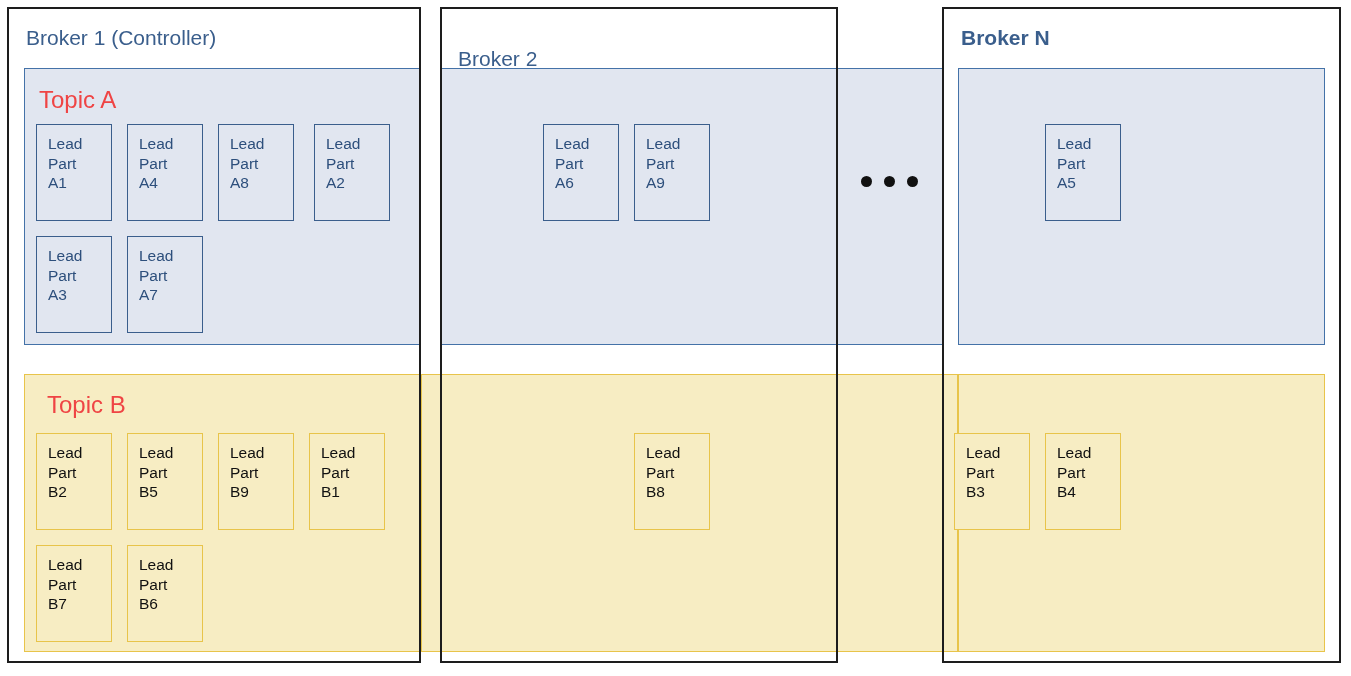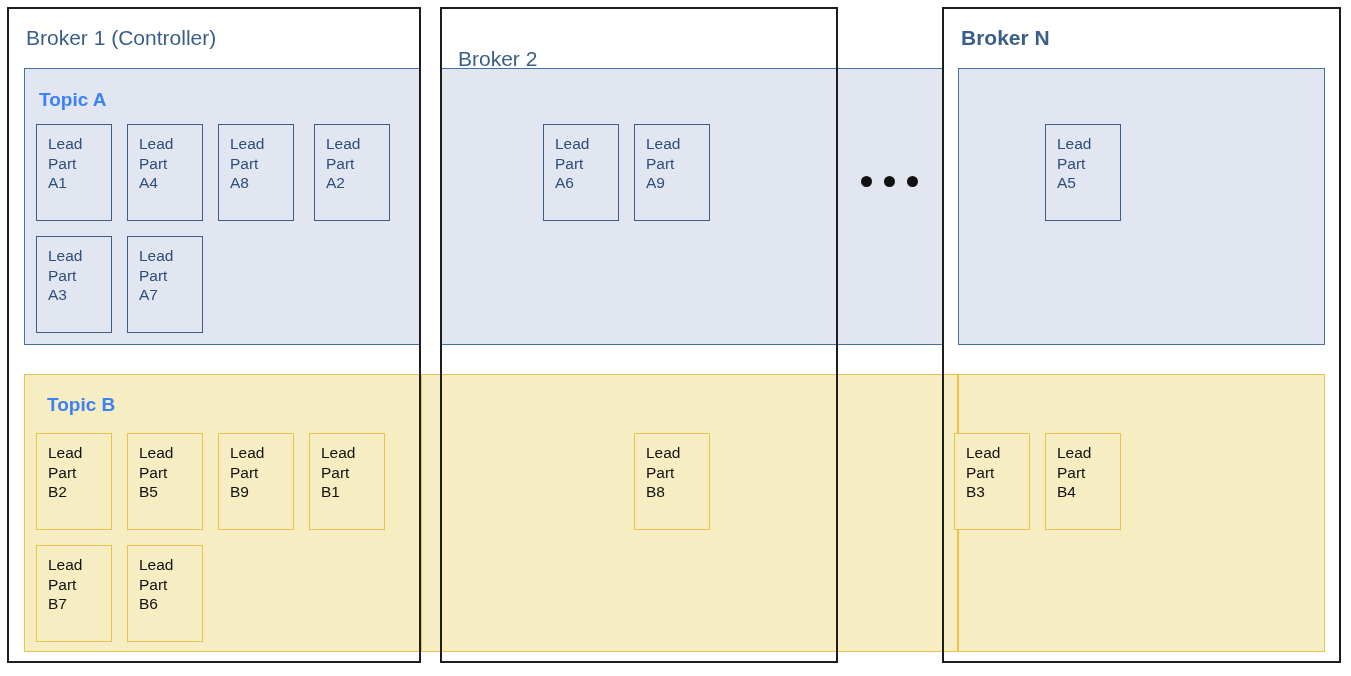--- a/index.html
+++ b/index.html
@@ -47,25 +47,24 @@
   .broker-title {
     position: absolute;
     color: #3a5e8c;
     font-size: 21px;
     line-height: 24px;
     white-space: nowrap;
   }
 
   .topic-title {
     position: absolute;
-    color: #3b82f6;
-    font-size: 19px;
+    color: #ef4444;
+    font-size: 24px;
     line-height: 23px;
     white-space: nowrap;
-    font-weight: bold;
   }
 
   
   .partition {
     position: absolute;
     box-sizing: border-box;
     width: 76px;
     height: 97px;
     padding: 9px 6px 0 11px;
     font-size: 15.5px;

